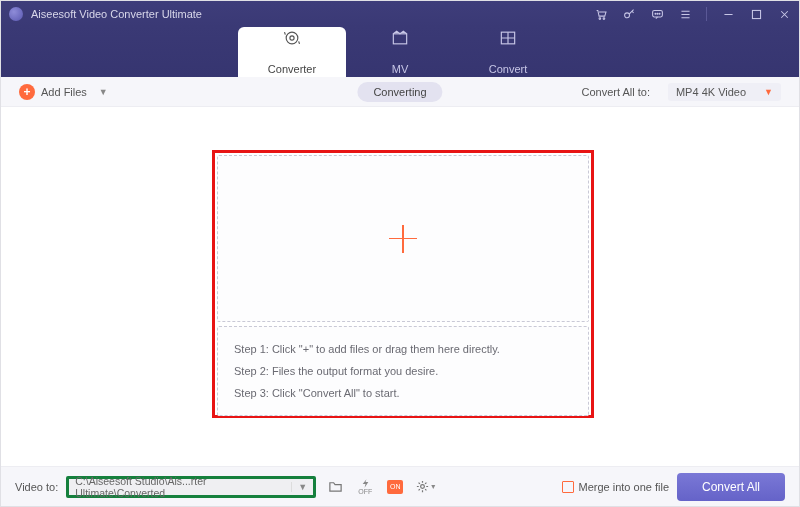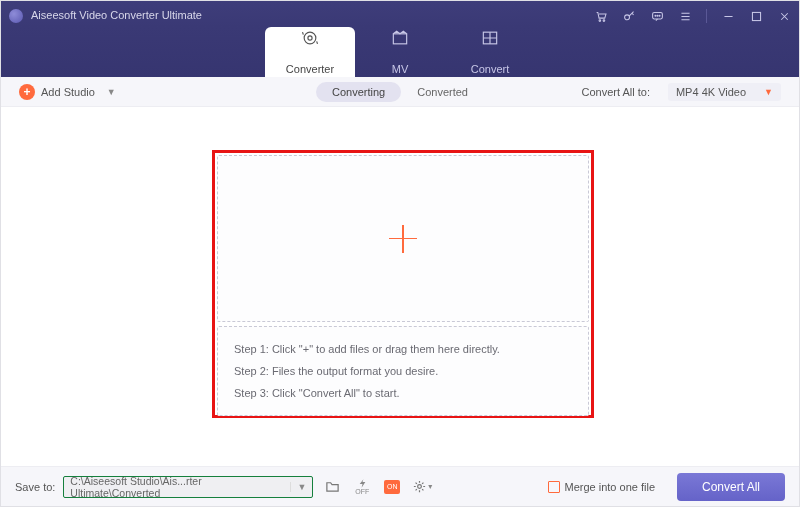--- a/index.html
+++ b/index.html
@@ -1,24 +1,24 @@
 <!DOCTYPE html>
 <html><head>
 <meta charset="utf-8">
 <style>
 *{box-sizing:border-box;margin:0;padding:0;font-family:"Segoe UI",Arial,sans-serif}
 body{width:800px;height:507px;background:#fff;overflow:hidden;position:relative;border:1px solid #e0e0e5}
-.titlebar{height:26px;background:linear-gradient(180deg,#3e3d7a,#3a3975);display:flex;align-items:flex-start;padding:8px 8px;color:#d8d7ea}
+.titlebar{height:26px;background:linear-gradient(180deg,#3e3d7a,#3a3975);display:flex;align-items:center;padding:0 8px;color:#d8d7ea}
 .titlebar .logo{width:14px;height:14px;border-radius:50%;background:radial-gradient(circle at 35% 35%,#8e8cd8,#5a58b0);margin-right:8px}
 .titlebar .title{font-size:11px;flex:1}
 .tb-icons{display:flex;gap:14px;align-items:center}
 .tb-icons span{width:14px;height:14px;display:flex;align-items:center;justify-content:center;cursor:pointer;color:#c7c6e6}
 .tb-icons svg{width:13px;height:13px;stroke:#c7c6e6;fill:none;stroke-width:1.3}
 .tabbar{height:50px;background:linear-gradient(180deg,#3a3975,#363570);display:flex;justify-content:center}
-.tab{width:90px;height:50px;display:flex;flex-direction:column;align-items:center;justify-content:center;gap:16px;cursor:pointer;color:#c7c6e6;font-size:11px}
+.tab{width:108px;height:50px;display:flex;flex-direction:column;align-items:center;justify-content:center;gap:16px;cursor:pointer;color:#c7c6e6;font-size:11px}
 .tab.active{background:#fff;color:#444;border-radius:6px 6px 0 0}
 .tab svg{width:20px;height:18px;stroke:currentColor;fill:none;stroke-width:1.4}
 .tab.active svg{stroke:#555}
 .toolbar{height:30px;background:#f6f6fa;display:flex;align-items:center;padding:0 18px;border-bottom:1px solid #ededf2;font-size:11px;color:#555}
 .add-btn{display:flex;align-items:center;gap:6px;cursor:pointer}
 .plus-ico{width:16px;height:16px;border-radius:50%;background:#ff6a3d;display:flex;align-items:center;justify-content:center;color:#fff;font-weight:bold;font-size:12px;line-height:1}
 .chev{margin-left:6px;color:#888;font-size:9px}
 .sub-tabs{display:flex;gap:0;position:absolute;left:50%;transform:translateX(-50%)}
 .sub-tab{padding:4px 16px;border-radius:11px;font-size:11px;color:#666;cursor:pointer}
 .sub-tab.active{background:#e3e2f0;color:#444}
@@ -28,27 +28,27 @@
 .main{position:relative;height:361px;background:#fff}
 .highlight{position:absolute;left:211px;top:43px;width:382px;height:268px;border:3px solid #e81414}
 .drop{position:absolute;left:216px;top:48px;width:372px;height:167px;border:1px dashed #c9c9d6;border-radius:2px;display:flex;align-items:center;justify-content:center;background:#fdfdfe}
 .plus-big{position:relative;width:28px;height:28px}
 .plus-big:before,.plus-big:after{content:"";position:absolute;background:#ff6a3d}
 .plus-big:before{left:13px;top:0;width:1.5px;height:28px}
 .plus-big:after{top:13px;left:0;height:1.5px;width:28px}
 .steps{position:absolute;left:216px;top:219px;width:372px;height:90px;border:1px dashed #c9c9d6;border-radius:2px;padding:12px 16px;display:flex;flex-direction:column;justify-content:center;gap:10px;background:#fdfdfe}
 .steps div{font-size:11px;color:#6a6a72}
 .footer{position:absolute;bottom:0;left:0;right:0;height:40px;background:#f6f6fa;border-top:1px solid #ededf2;display:flex;align-items:center;padding:0 14px;gap:8px;font-size:11px;color:#555}
-.path{display:flex;align-items:center;background:#efeff2;border:1px solid #15803d;border-radius:2px;height:22px;padding:0 6px;width:250px;color:#666;font-size:10.5px}
+.path{display:flex;align-items:center;background:#efeff2;border:3px solid #15803d;border-radius:2px;height:22px;padding:0 6px;width:250px;color:#666;font-size:10.5px}
 .path .dd{margin-left:auto;padding-left:6px;border-left:1px solid #ddd;color:#888;font-size:9px}
 .ico-btn{width:22px;height:22px;display:flex;align-items:center;justify-content:center;cursor:pointer;color:#777}
 .ico-btn svg{width:15px;height:15px;stroke:#777;fill:none;stroke-width:1.3}
 .ico-tiny{font-size:7px;color:#888}
 .gpu{width:16px;height:14px;background:#ff6a3d;border-radius:2px;color:#fff;font-size:7px;display:flex;align-items:center;justify-content:center}
-.merge{display:flex;align-items:flex-end;gap:5px;margin-left:auto;margin-right:14px;font-size:11px;color:#555}
+.merge{display:flex;align-items:flex-end;gap:5px;margin-left:auto;font-size:11px;color:#555}
 .merge .chk{width:12px;height:12px;border:1.5px solid #ff6a3d;border-radius:1px}
 .convert-btn{width:108px;height:28px;background:linear-gradient(180deg,#7a78d6,#6563c8);color:#fff;display:flex;align-items:center;justify-content:center;border-radius:4px;font-size:12px;cursor:pointer}
 </style>
 </head>
 <body>
 
 <div class="titlebar">
   <div class="logo"></div>
   <div class="title">Aiseesoft Video Converter Ultimate</div>
   <div class="tb-icons">
@@ -119,26 +119,25 @@
         <rect x="4" y="3" width="16" height="14"></rect>
         <path d="M12 3v14M4 10h16"></path>
       </svg>
     <span>Convert</span>
   </div>
 </div>
 
 <div class="toolbar">
   <div class="add-btn">
     <div class="plus-ico">+</div>
-    <span>Add Studio</span>
+    <span>Add Files</span>
     <span class="chev">▼</span>
   </div>
   <div class="sub-tabs">
     <div class="sub-tab active">Converting</div>
-    <div class="sub-tab">Converted</div>
   </div>
   <div class="convert-to">
     <span>Convert All to:</span>
     <div class="fmt-sel">
       <span>MP4 4K Video</span>
       <span class="arrow">▼</span>
     </div>
   </div>
 </div>
 
@@ -148,21 +147,21 @@
     <div class="plus-big"></div>
   </div>
   <div class="steps">
     <div>Step 1: Click "+" to add files or drag them here directly.</div>
     <div>Step 2: Files the output format you desire.</div>
     <div>Step 3: Click "Convert All" to start.</div>
   </div>
 </div>
 
 <div class="footer">
-  <span>Save to:</span>
+  <span>Video to:</span>
   <div class="path">
     <span>C:\Aiseesoft Studio\Ais...rter Ultimate\Converted</span>
     <span class="dd">▼</span>
   </div>
   <div class="ico-btn">
     <svg viewBox="0 0 16 16">
         <path d="M2 4h4l1.5 2H14v7H2z"></path>
       </svg>
   </div>
   <div class="ico-btn" style="flex-direction:column;gap:0">

